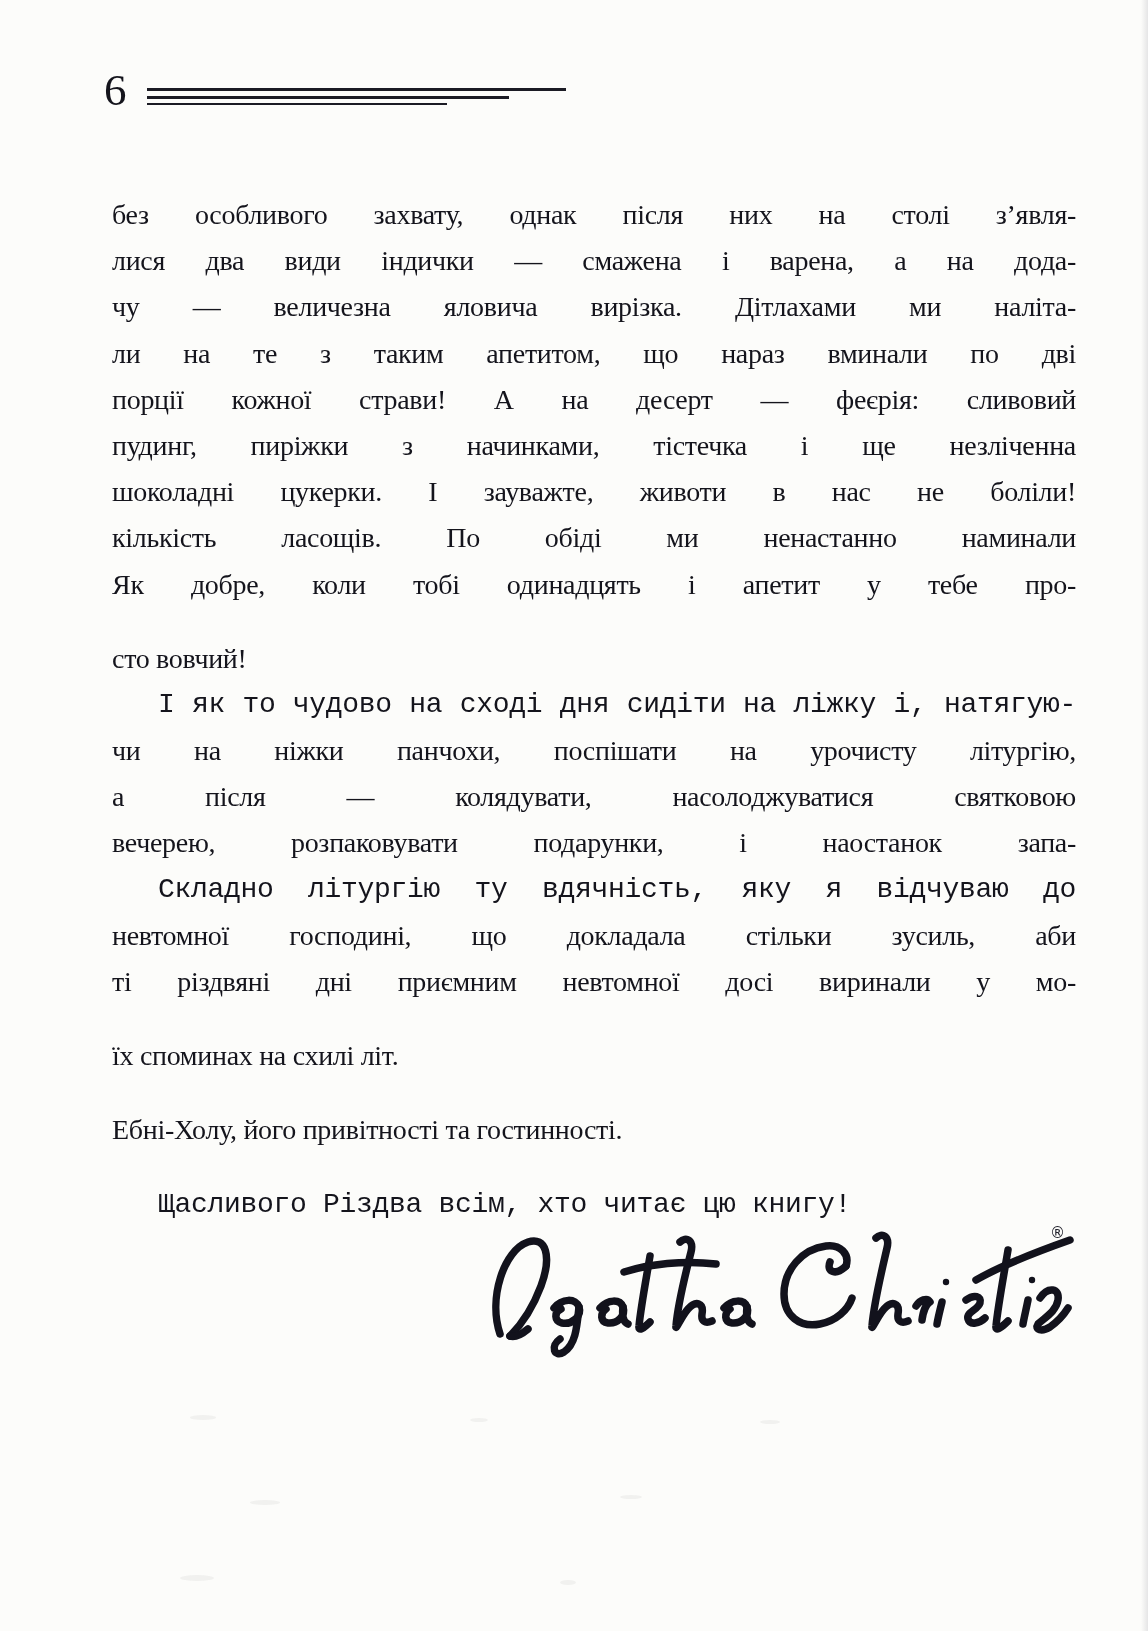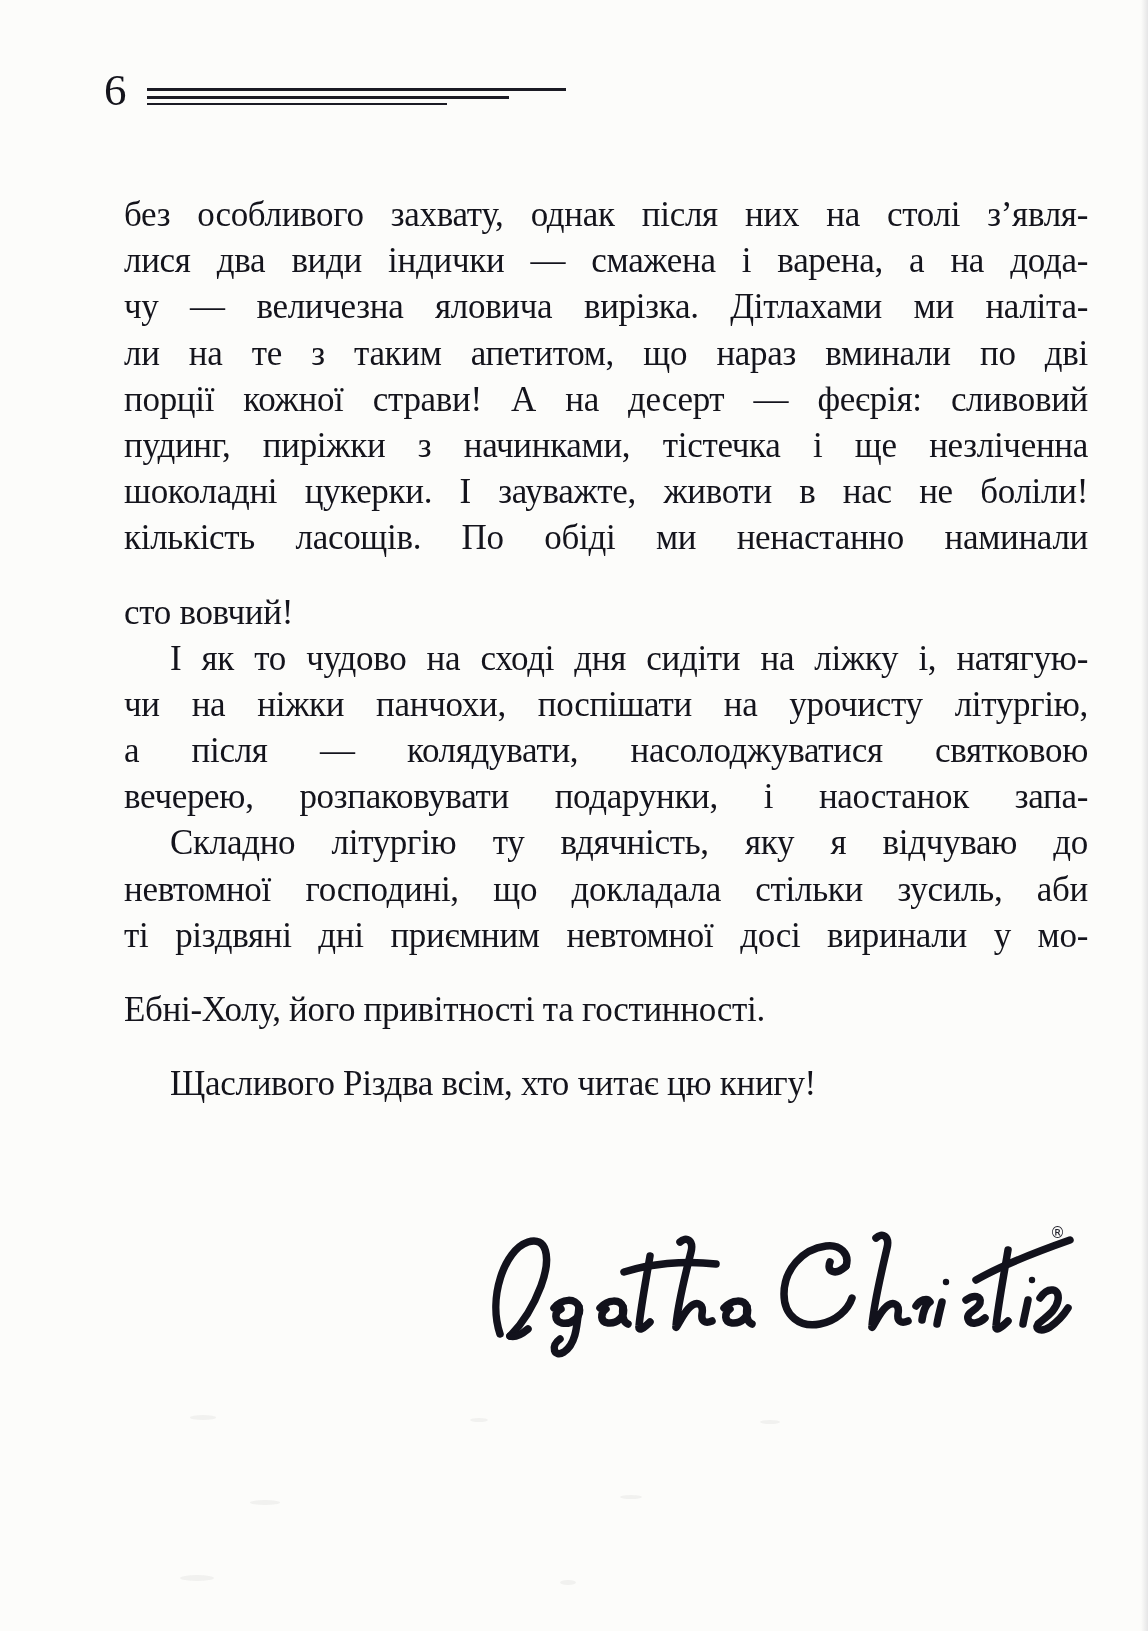--- a/index.html
+++ b/index.html
@@ -18,30 +18,30 @@
     position:absolute; left:104px; top:68px;
     font-size:45px; line-height:1; color:#14141c;
   }
   .header-rules { position:absolute; left:147px; top:88px; }
   .header-rules .r1 { width:419px; height:3px; background:#1b1b24; }
   .header-rules .r2 { width:362px; height:3px; background:#1b1b24; margin-top:5px; }
   .header-rules .r3 { width:300px; height:2px; background:#1b1b24; margin-top:4px; }
 
   
   .text-block {
-    position:absolute; left:124px; top:192px; width:964px;
-    font-size:35px; line-height:46.2px; letter-spacing:-0.3px;
+    position:absolute; left:112px; top:192px; width:964px;
+    font-size:28px; line-height:46.2px; letter-spacing:-0.3px;
     color:#14141c;
   }
   .line {
     height:46.2px; overflow:hidden;
     text-align:justify; text-align-last:justify;
   }
   .line.end  { text-align-last:left;margin-top:28px; }
-  .line.indent { text-indent:46px; }
+  .line.indent { text-indent:46px;font-family:Liberation Mono, monospace; }
 
   
   .signature {
     position:absolute; left:484px; top:1222px;
     width:590px; height:142px;
   }
   .signature svg { display:block; width:100%; height:100%; }
   .reg-mark {
     position:absolute; left:1050px; top:1224px;
     font-size:15px; color:#20202a;
@@ -77,28 +77,30 @@
 
   <div class="text-block">
     <div class="line">без особливого захвату, однак після них на столі з’явля-</div>
     <div class="line">лися два види індички — смажена і варена, а на дода-</div>
     <div class="line">чу — величезна яловича вирізка. Дітлахами ми наліта-</div>
     <div class="line">ли на те з таким апетитом, що нараз вминали по дві</div>
     <div class="line">порції кожної страви! А на десерт — феєрія: сливовий</div>
     <div class="line">пудинг, пиріжки з начинками, тістечка і ще незліченна</div>
     <div class="line">шоколадні цукерки. І зауважте, животи в нас не боліли!</div>
     <div class="line">кількість ласощів. По обіді ми ненастанно наминали</div>
+    <div class="line">Як добре, коли тобі одинадцять і апетит у тебе про-</div>
     <div class="line end">сто вовчий!</div>
     <div class="line indent">І як то чудово на сході дня сидіти на ліжку і, натягую-</div>
     <div class="line">чи на ніжки панчохи, поспішати на урочисту літургію,</div>
     <div class="line">а після — колядувати, насолоджуватися святковою</div>
     <div class="line">вечерею, розпаковувати подарунки, і наостанок запа-</div>
     <div class="line indent">Складно літургію ту вдячність, яку я відчуваю до</div>
     <div class="line">невтомної господині, що докладала стільки зусиль, аби</div>
     <div class="line">ті різдвяні дні приємним невтомної досі виринали у мо-</div>
+    <div class="line end">їх споминах на схилі літ.</div>
     <div class="line end">Ебні-Холу, його привітності та гостинності.</div>
     <div class="line indent end">Щасливого Різдва всім, хто читає цю книгу!</div>
   </div>
 
   <div class="signature">
     <svg viewBox="0 0 590 142" xmlns="http://www.w3.org/2000/svg" fill="none" stroke="#12121c" stroke-width="7.5" stroke-linecap="round" stroke-linejoin="round">
 
       <path d="M 16 112 C 4 76 20 28 44 20 C 62 14 68 34 57 64 C 48 88 36 104 26 114"></path>
       <path d="M 26 114 C 32 116 38 112 44 107"></path>
 

